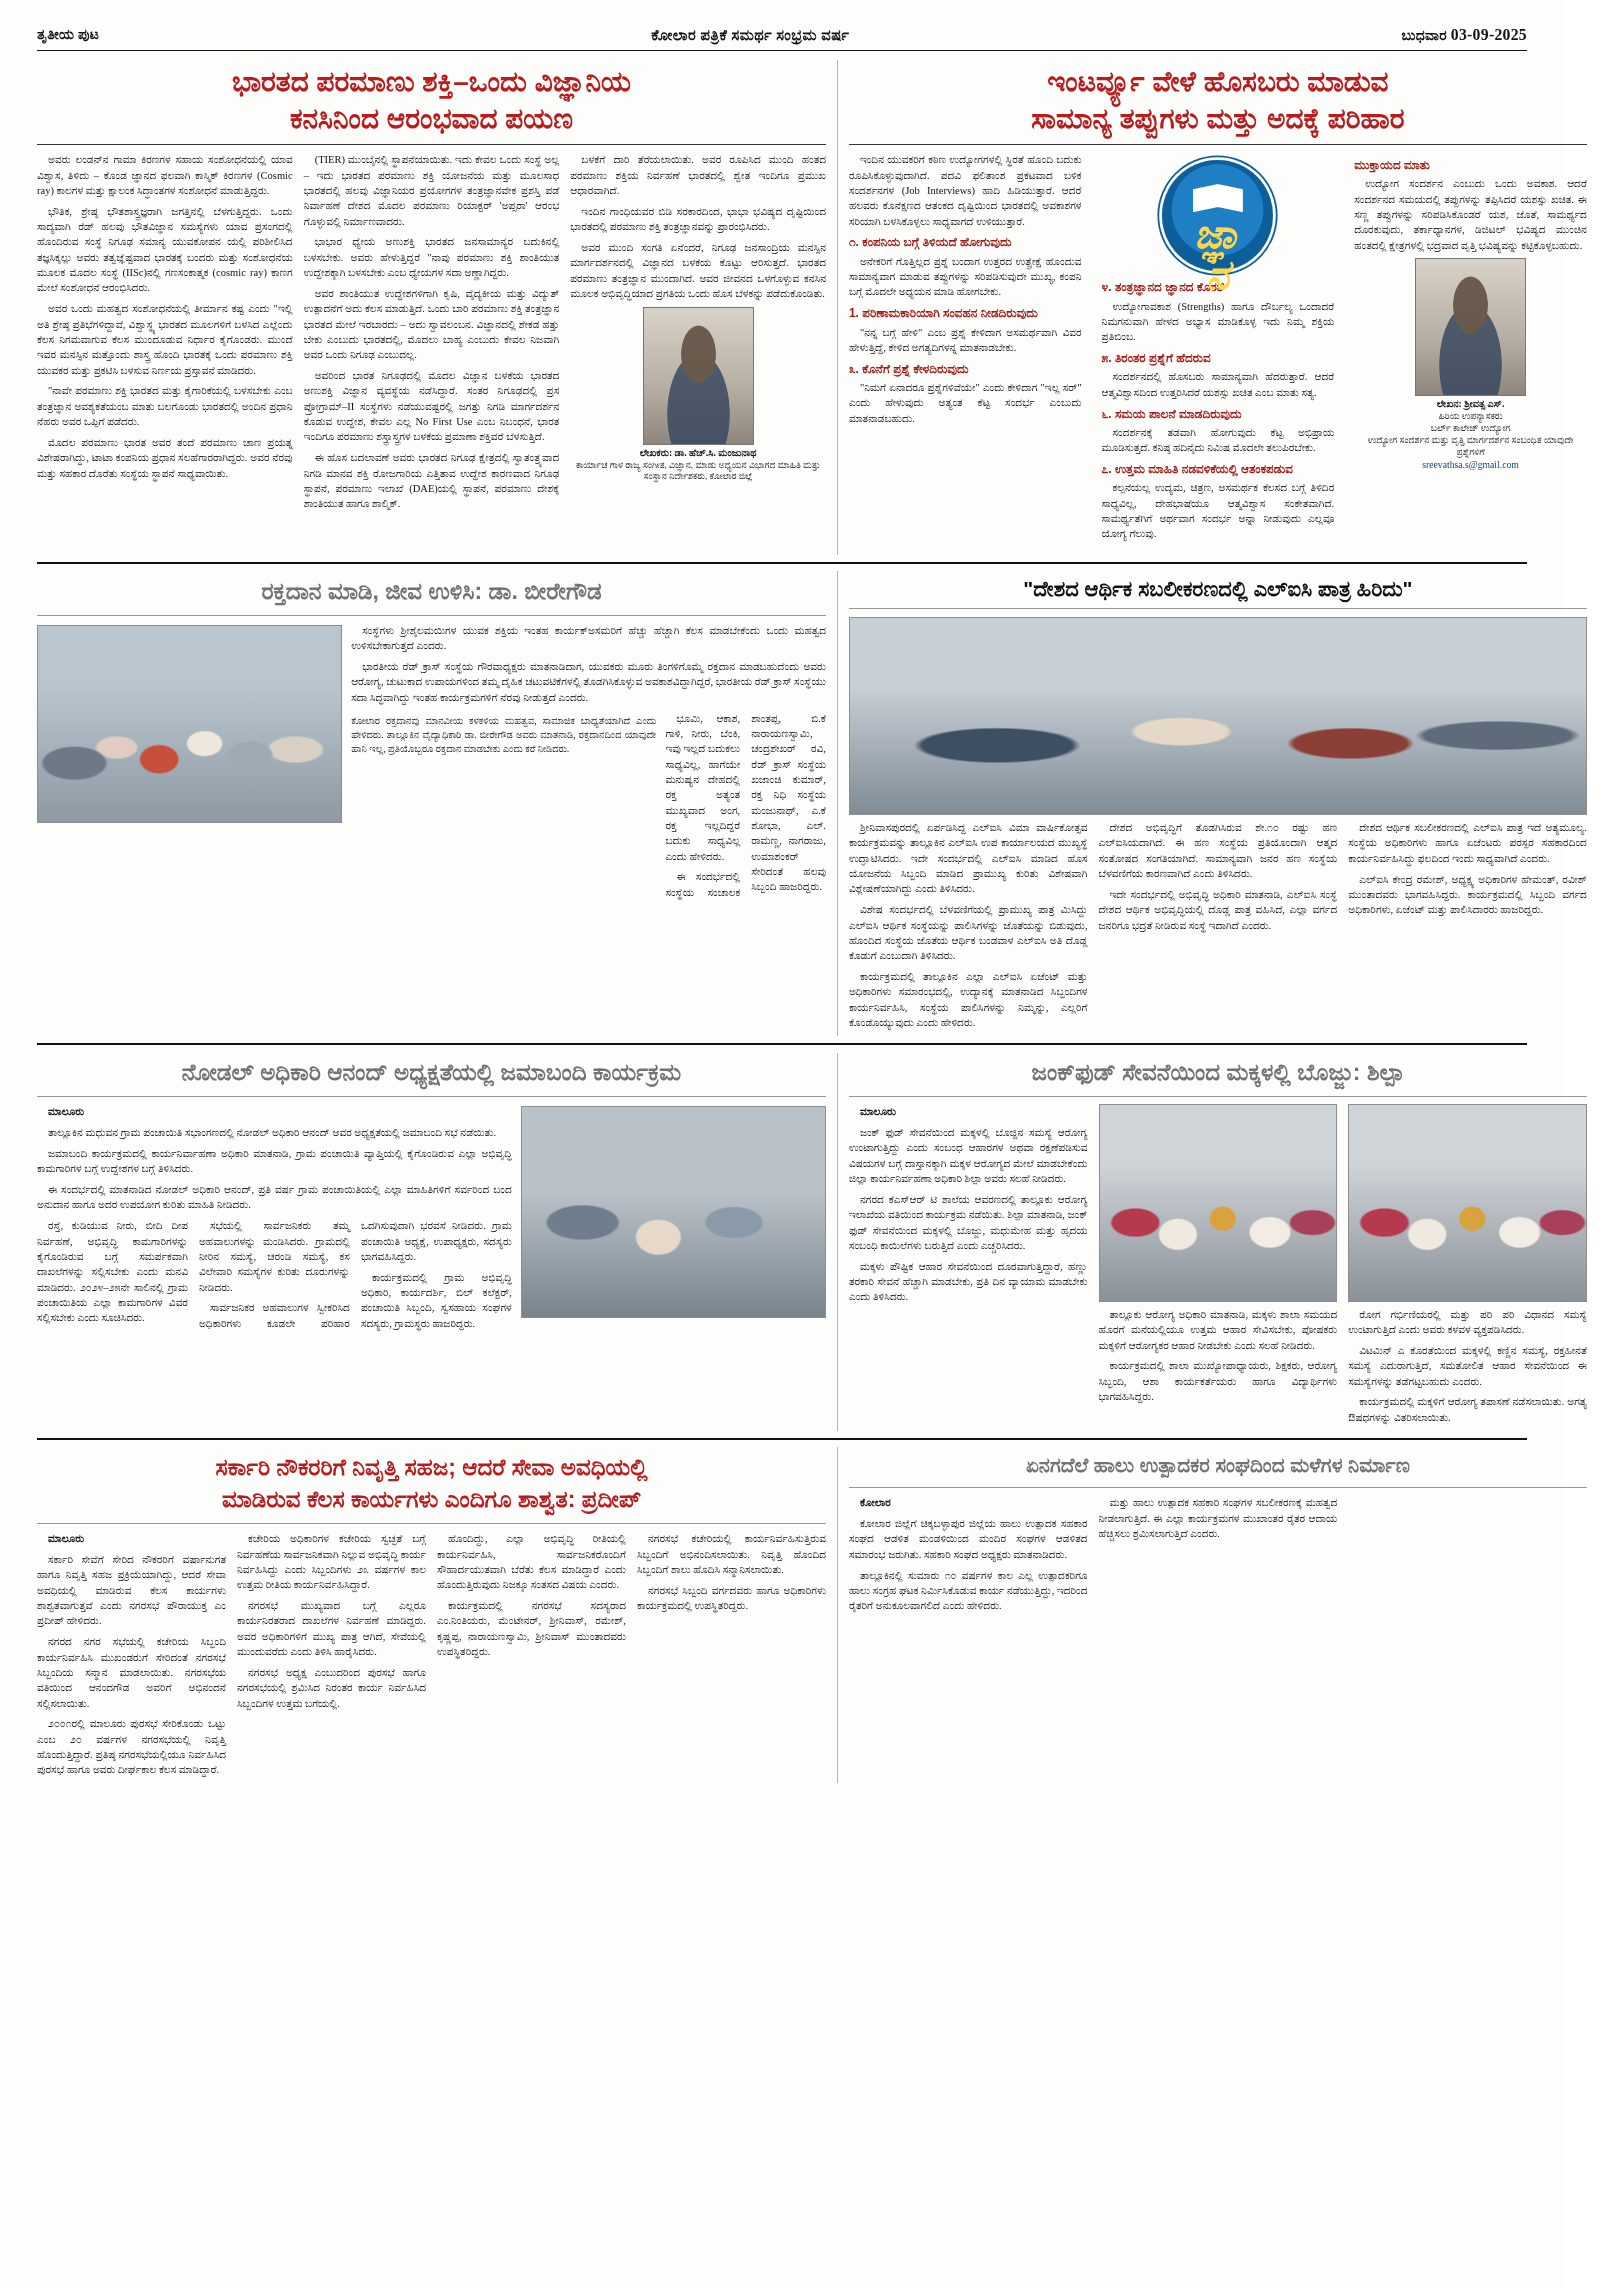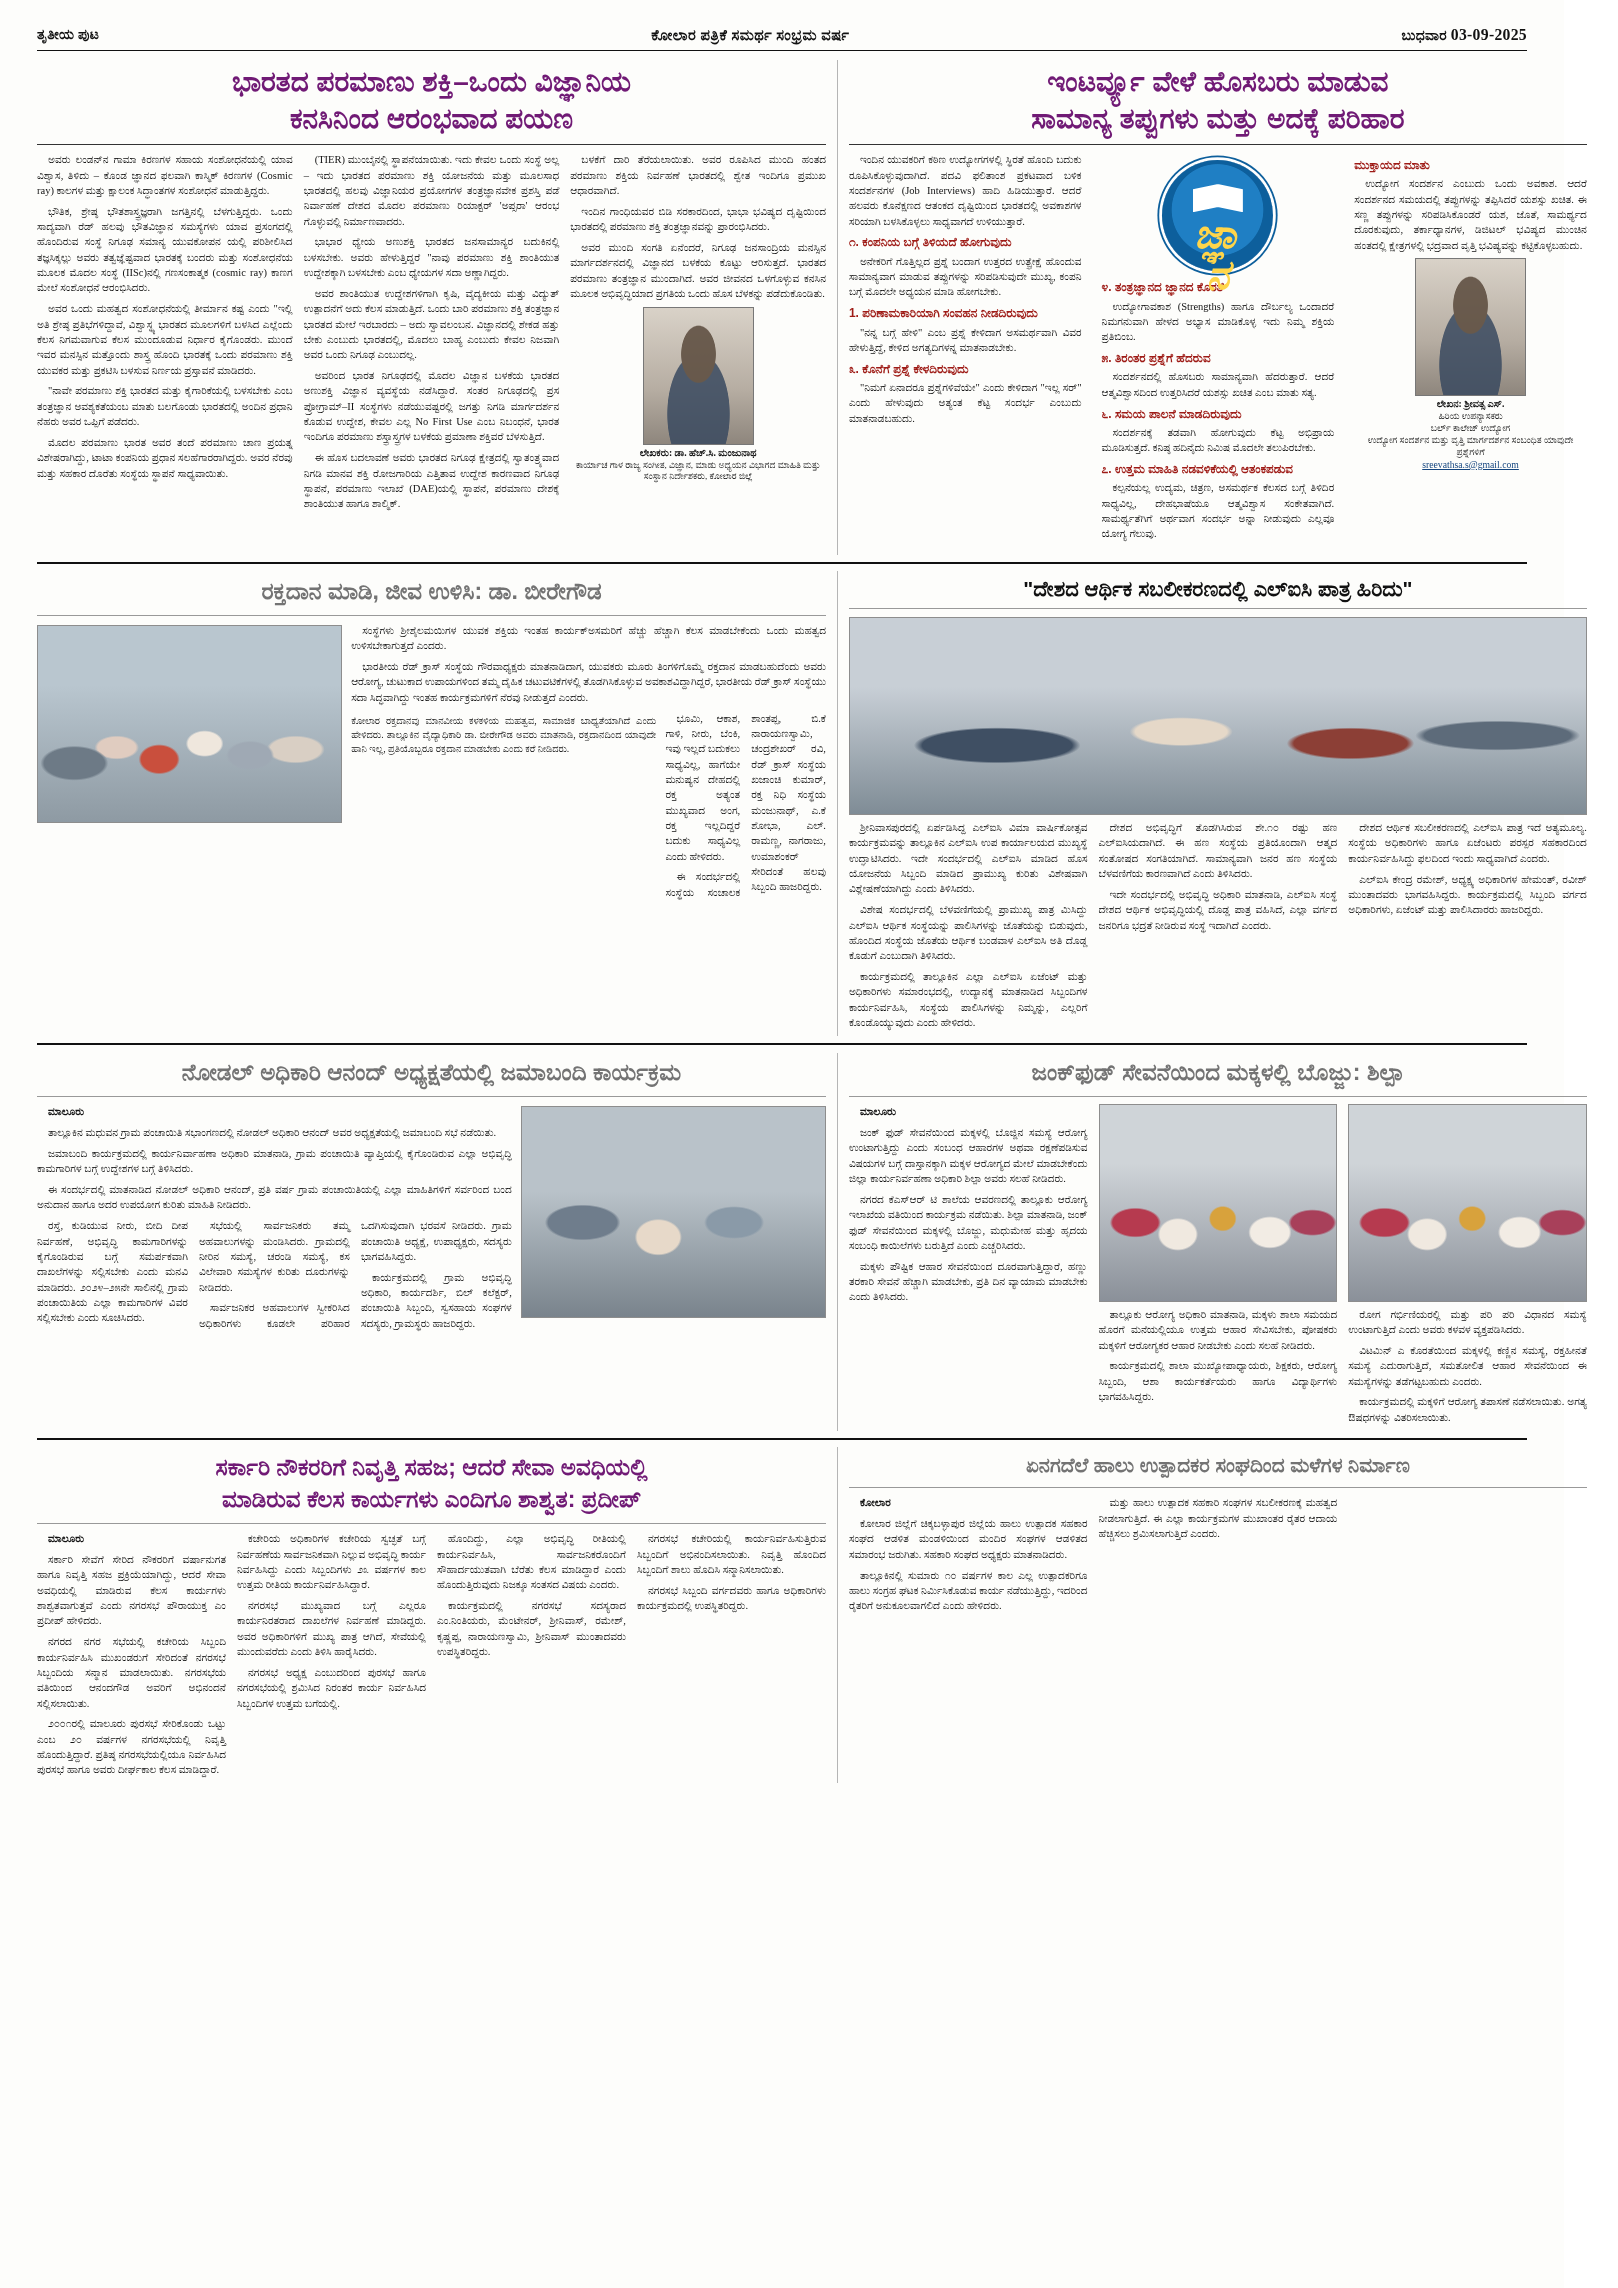--- a/index.html
+++ b/index.html
@@ -24,21 +24,21 @@
     padding-bottom:5.5px;
     margin-bottom:9.2px;
   }
   .mast-left, .mast-right { font-size:14px; font-weight:bold; letter-spacing:0.3px; }
   .mast-center { font-size:14.8px; font-weight:bold; letter-spacing:0.5px; }
   .mast-right .date { font-size:15.7px; }
 
   
   .headline {
     font-size:28px; line-height:1.24; font-weight:bold;
-    text-align:center; color:#701a75;
+    text-align:center; color:#b91c1c;
     margin:5.5px 0 9.2px 0;
     font-family:"Liberation Sans", sans-serif;
   }
   .headline.black { color:#737373; }
   .headline.sm { font-size:23px; }
   .headline.xs { font-size:20px; }
   .rule { border-top:1.4px solid #333; margin:7.4px 0; }
   .rule.thin { border-top:0.9px solid #999; }
   .rule.thick { border-top:2.3px solid #111; }
   .body-text {
@@ -154,21 +154,21 @@
     color:#ffd54a; font-size:41px; font-weight:bold; line-height:1;
     font-family:"Liberation Sans", sans-serif;
   }
 
   
   .sub-head {
     font-size:12px; font-weight:bold; color:#9e1b16; margin:4.6px 0 1.8px 0;
     font-family:"Liberation Sans", sans-serif;
   }
   .mono-small { font-size:9.2px; }
-  .email { font-size:9.7px; color:#14457f;text-decoration:underline; }
+  .email { font-size:9.7px; color:#14457f; }
   .quoted-head {
     font-size:21px; font-weight:bold; text-align:center; color:#111;
     font-family:"Liberation Sans", sans-serif; margin:5.5px 0;
   }
   .flow { overflow:hidden; }
   .img-left { float:left; width:305px; margin:1.8px 9.2px 5.5px 0; }
   .img-right { float:right; width:305px; margin:1.8px 0 5.5px 9.2px; }
 </style>
 </head>
 <body>

